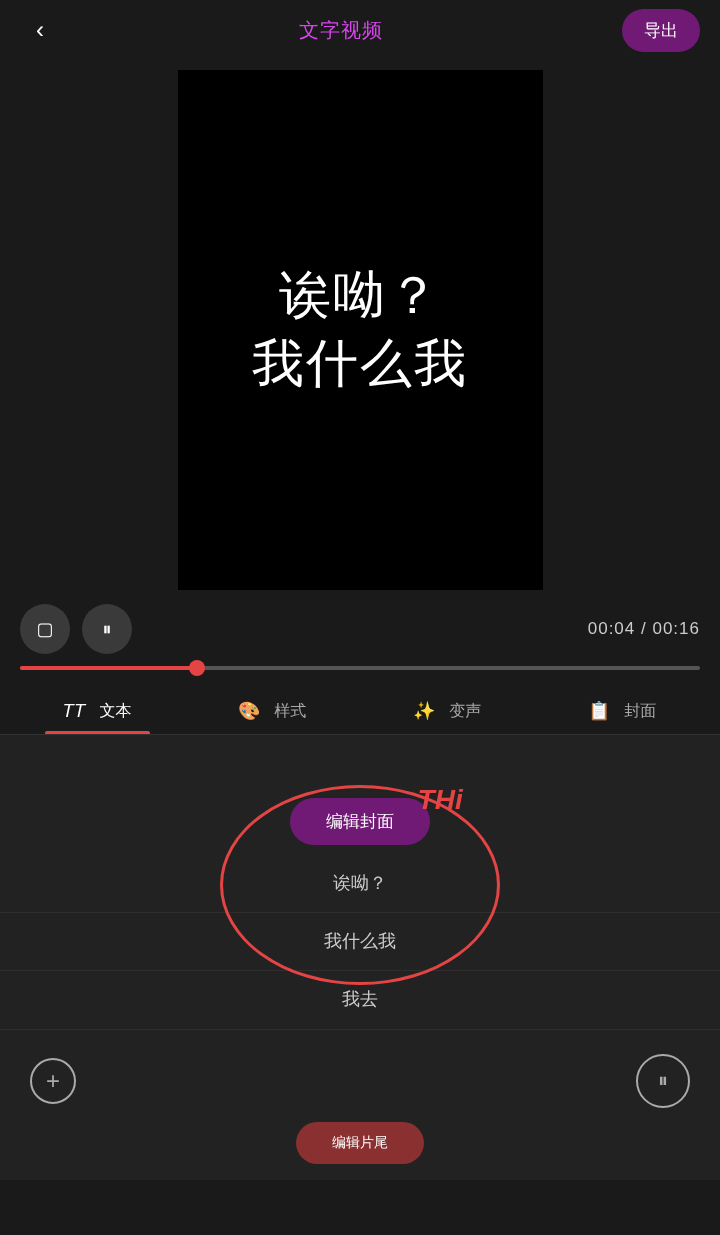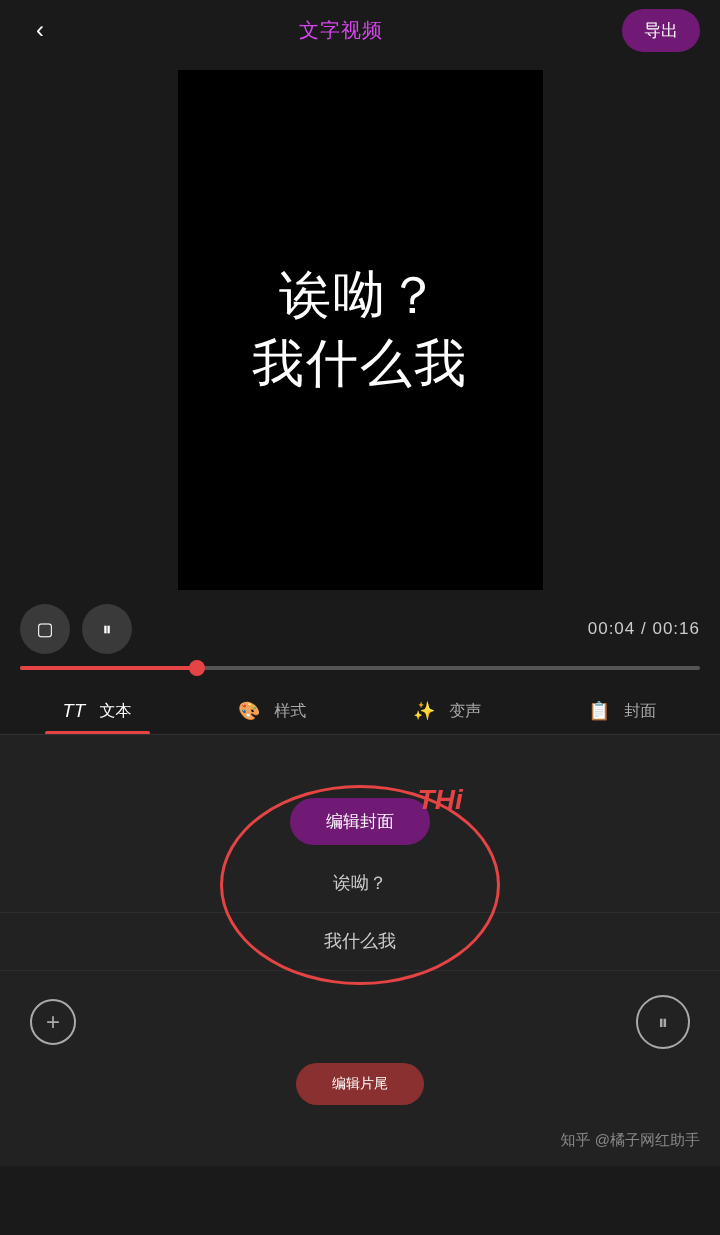--- a/index.html
+++ b/index.html
@@ -368,30 +368,32 @@
     <button class="edit-cover-pill">编辑封面</button>
   </div>
 
   <div class="text-items">
     <div class="text-item">
       <span>诶呦？</span>
     </div>
     <div class="text-item">
       <span>我什么我</span>
     </div>
+    <div class="text-item">
+      <span>我去</span>
+    </div>
   </div>
 
   <div class="bottom-row">
     <div class="add-btn">
       <span>+</span>
     </div>
     <div class="play-btn">
       <span>⏸</span>
     </div>
   </div>
 
   <div class="edit-tail-btn">
     <button class="edit-tail-pill">编辑片尾</button>
   </div>
 
-  <div class="watermark">知乎 @橘子网红助手</div>
 
 </div>
 
 </body></html>

